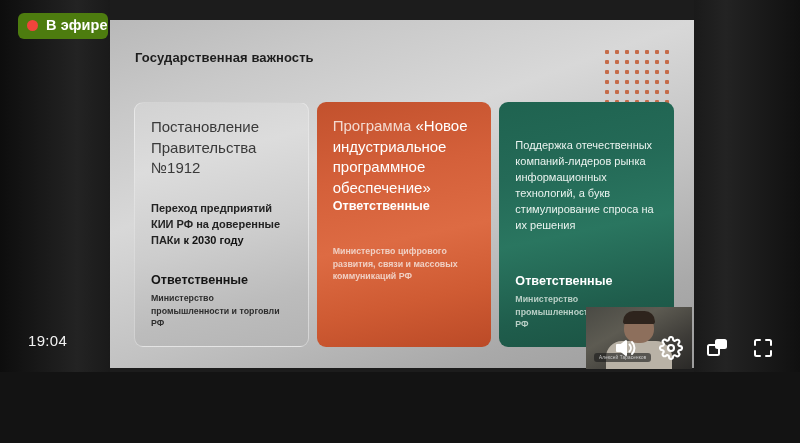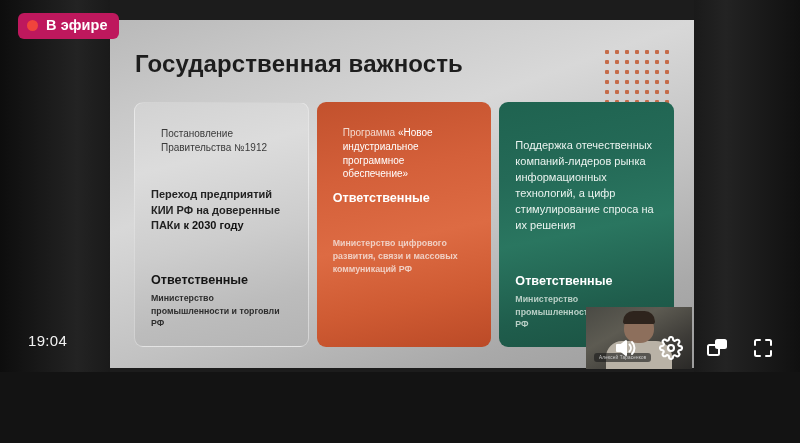--- a/index.html
+++ b/index.html
@@ -18,34 +18,34 @@
   }
   .stage:after{
     content:"";position:absolute;right:0;top:0;width:106px;height:372px;
     background:linear-gradient(270deg,#101010 0%,#232323 70%,#1a1a1a 100%);
   }
 
   
   .live-badge{
     position:absolute;left:18px;top:13px;z-index:30;
     display:flex;align-items:center;gap:8px;
-    background:#be185d;border-radius:6px;padding:5px 11px 6px 9px;
+    background:#4d7c0f;border-radius:6px;padding:5px 0 6px 9px;
   }
   .live-dot{width:11px;height:11px;border-radius:50%;background:#f0443c;flex:0 0 auto;}
   .live-label{color:#fff;font-size:14.5px;font-weight:600;letter-spacing:.1px;line-height:1;}
 
   
   .slide{
     position:absolute;left:110px;top:20px;width:584px;height:348px;
     background:linear-gradient(160deg,#b9b9b9 0%,#c9c9c9 18%,#d8d8d8 38%,#c2c2c2 62%,#a9a9a9 84%,#9d9d9d 100%);
     overflow:hidden;z-index:10;
   }
   .slide-title{
     position:absolute;left:25px;top:30px;
-    font-size:24px;font-weight:700;color:#1d1d1d;letter-spacing:.1px;
+    font-size:13px;font-weight:700;color:#1d1d1d;letter-spacing:.1px;
   }
   .dotgrid{
     position:absolute;right:24px;top:28px;
     display:grid;grid-template-columns:repeat(7,7px);grid-template-rows:repeat(7,7px);
     gap:3px;opacity:.92;
   }
   .dotgrid i{display:block;width:4px;height:4px;background:#c4643f;border-radius:1px;margin:1.5px;}
 
   .cards{position:absolute;left:24px;top:82px;right:20px;display:flex;gap:8px;}
   .card{
@@ -57,21 +57,21 @@
     background:linear-gradient(165deg,#d2d2d2 0%,#dcdcdc 25%,#cdcdcd 55%,#bcbcbc 80%,#b4b4b4 100%);
     border:1px solid rgba(255,255,255,.38);
   }
   .card.orange{
     background:linear-gradient(168deg,#c2512d 0%,#d4603a 30%,#dd6b43 55%,#cf5b33 78%,#bb4a27 100%);
   }
   .card.green{
     background:linear-gradient(168deg,#1f6350 0%,#246a57 28%,#2a7660 52%,#1f5d4c 80%,#1a5242 100%);
   }
 
-  .prog{font-size:10px;line-height:1.38;margin:10px;}
+  .prog{font-size:15px;line-height:1.38;margin:0;}
   .card.grey .prog{color:#3a3a3a;}
   .card.orange .prog{color:#f3d9cf;}
   .card.green .prog{color:#c6d9d1;}
   .prog b{font-weight:400;}
   .card.orange .prog b{color:#ffffff;}
   .card.green .prog b{color:#ffffff;}
 
   .body-text{font-size:11px;line-height:1.45;margin:0;}
   .card.grey .body-text{color:#232323;font-weight:600;}
   .card.orange .body-text{color:#fdf2ee;}
@@ -212,21 +212,21 @@
           </p>
         </div>
         <div class="slot-bot">
           <p class="resp-title">Ответственные</p>
           <p class="resp-text">Министерство цифрового развития, связи и массовых коммуникаций РФ</p>
         </div>
       </div>
 
       <div class="card green">
         <div class="slot-mid">
-          <p class="body-text">Поддержка отечественных компаний-лидеров рынка информационных технологий, а цифр стимулирование спроса на их решения</p>
+          <p class="body-text">Поддержка отечественных компаний-лидеров рынка информационных технологий, а букв стимулирование спроса на их решения</p>
         </div>
         <div class="slot-bot">
           <p class="resp-title">Ответственные</p>
           <p class="resp-text">Министерство промышленности и торговли РФ</p>
         </div>
       </div>
 
     </div>
   </div>
 

